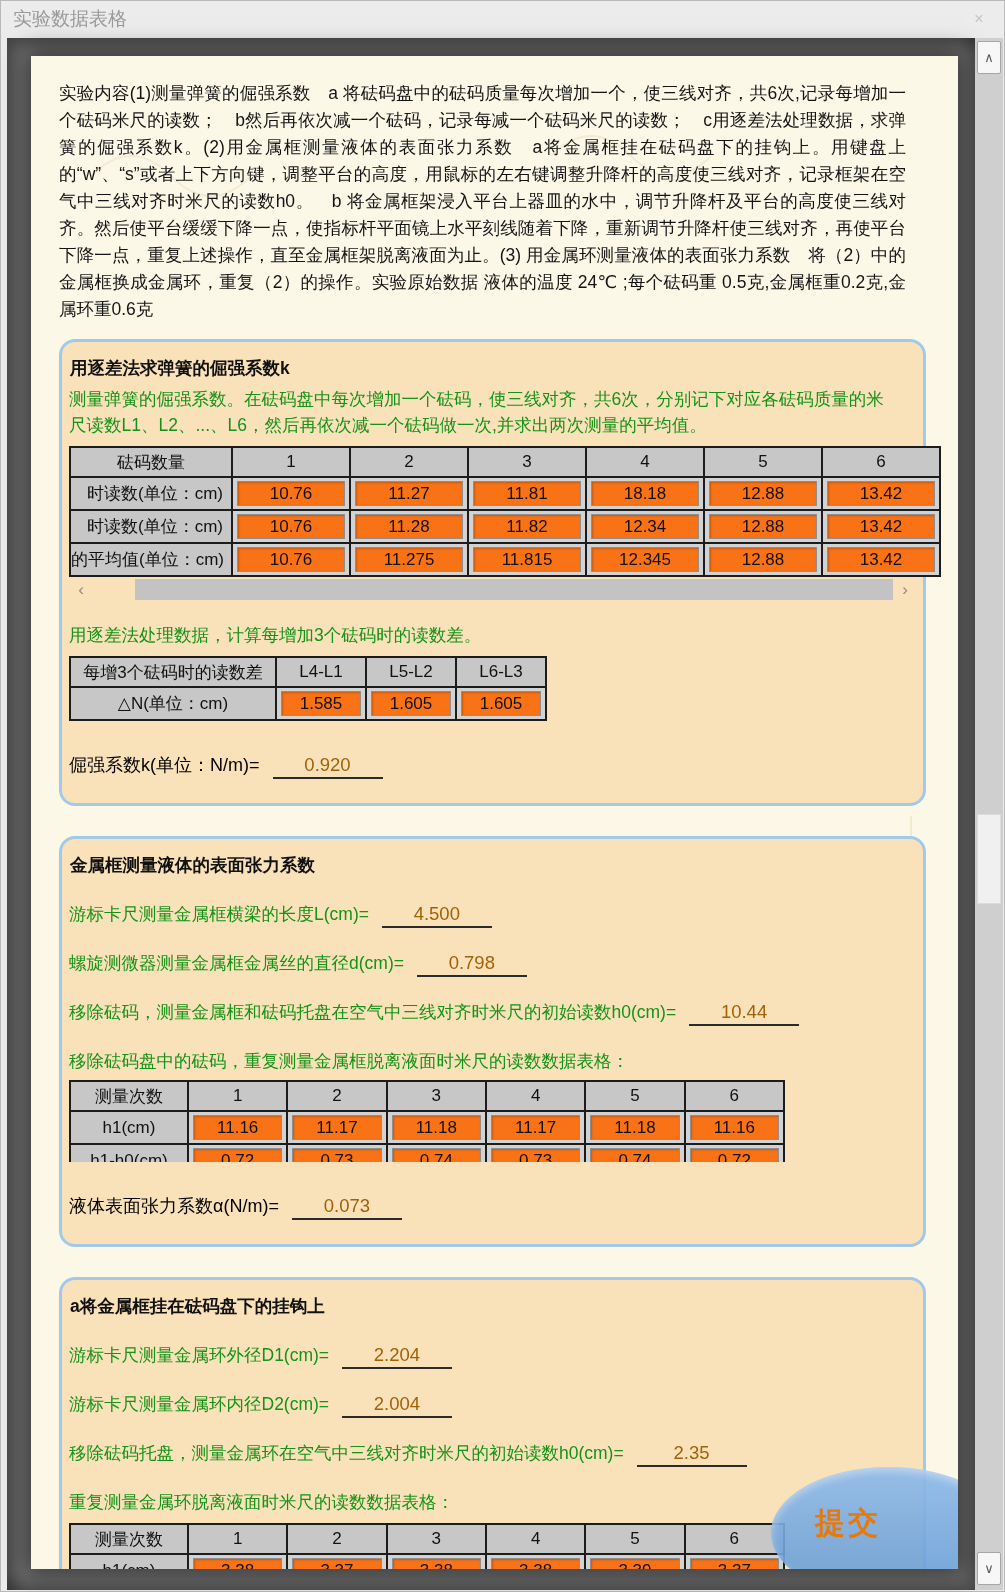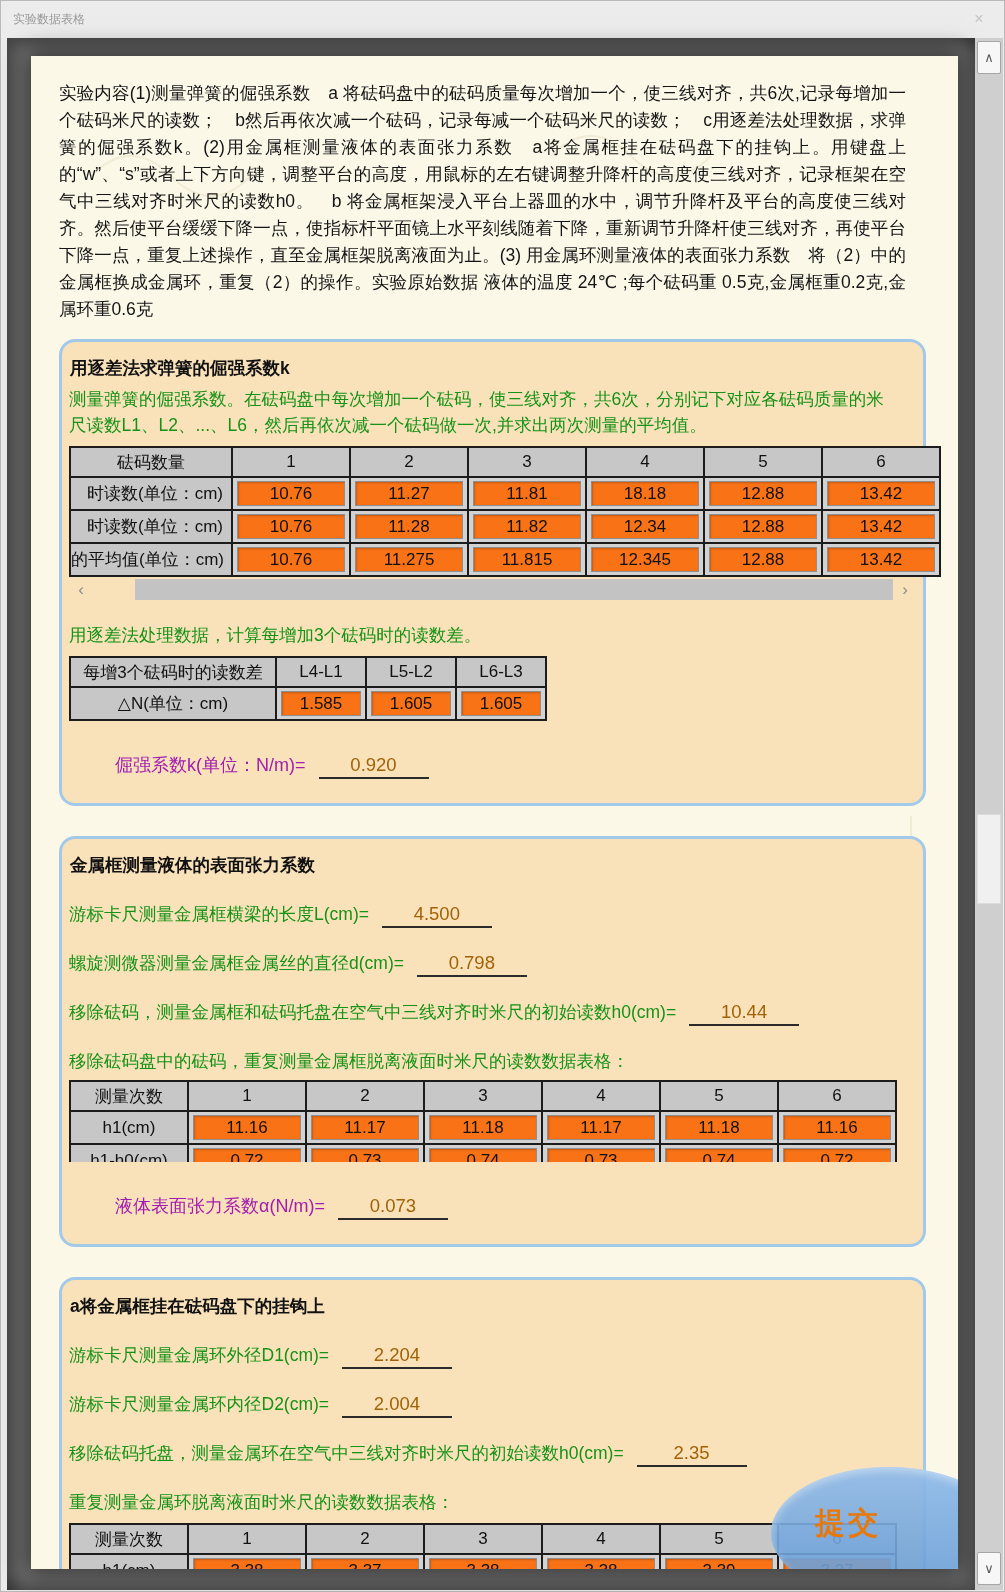--- a/index.html
+++ b/index.html
@@ -3,21 +3,21 @@
 <meta charset="utf-8">
 <style>
   * { box-sizing: border-box; }
   html,body { margin:0; padding:0; background:#ffffff; }
   body { width:1005px; height:1592px; position:relative; font-family:"Liberation Sans","DejaVu Sans",sans-serif; }
 
   .window { position:absolute; inset:0; background:#ececec; border:1px solid #b9b9b9; }
 
   
   .titlebar { height:36px; display:flex; align-items:center; padding:0 14px 0 12px; background:#ececec; }
-  .title { font-size:12px; color:#9a9a9a; }
+  .title { font-size:19px; color:#9a9a9a; }
   .close-btn { margin-left:auto; color:#c4c4c4; font-size:16px; width:22px; text-align:center; cursor:default; }
 
   
   .main { position:absolute; top:37px; left:6px; right:29px; bottom:1px; background:#7b7b7b;
           box-shadow: inset 8px 8px 16px rgba(0,0,0,.42), inset -8px -8px 16px rgba(0,0,0,.35); }
 
   
   .paper { position:absolute; top:18px; left:24px; right:17px; bottom:21px; background:#fbf8e8;
            box-shadow: 0 0 22px 6px rgba(0,0,0,.55); overflow:hidden; }
   .paper-inner { position:relative; padding:24px 0 0 28px; }
@@ -39,38 +39,38 @@
   table.dt td { border:2px solid #1c1c1c; padding:0; font-size:17px; color:#111; text-align:center; vertical-align:middle; background:#d2d2d2; }
   table.dt td.hd { background:#c7c7c7; height:30px; }
   table.dt tr.vals td { height:33px; }
   table.dt td.lbl-clip { background:#c7c7c7; overflow:hidden; white-space:nowrap; text-align:right; padding-right:8px; }
   .cellin { margin:3px 4px; height:25px; line-height:24px; background:#f97316; border:1px solid #8f8f8f;
             box-shadow: inset 1px 1px 2px rgba(0,0,0,.22); text-align:center; font-size:17px; color:#111; }
   .t1 { width:872px; }
   .t1 col.c0 { width:162px; }
   .t2 { width:478px; }
   .t2 col.c0 { width:206px; }
-  .t3 { width:828px; }
+  .t3 { width:716px; }
   .t3 col.c0 { width:118px; }
   .tclip { height:82px; overflow:hidden; margin-top:6px; }
   .tclip table.dt { margin-top:0; }
 
   
   .hscroll { width:848px; height:21px; margin-top:2px; display:flex; align-items:stretch; }
   .h-arrow { width:24px; color:#8b8b8b; font-size:17px; line-height:21px; text-align:center; }
   .h-track { flex:1; position:relative; }
   .h-thumb { position:absolute; left:42px; right:0; top:0; bottom:0; background:#c3c3c3; }
 
   
   .field { margin-top:23px; font-size:17.5px; }
   .field .lab { color:#169216; }
   .value { display:inline-block; min-width:110px; padding:0 6px 1px; margin-left:8px; text-align:center;
            color:#a16207; font-size:18.5px; border-bottom:2px solid #2b2b2b; }
   .result { margin-top:32px; margin-bottom:10px; font-size:18px; }
-  .result .lab { color:#a21caf;margin-left:46px; }
+  .result .lab { color:#000000; }
 
   
   .submit { position:absolute; right:-48px; bottom:-30px; width:235px; height:132px; border-radius:50%;
             background:linear-gradient(180deg, rgba(142,186,234,.92), rgba(96,152,211,.88));
             box-shadow: inset 0 4px 8px rgba(255,255,255,.4); }
   .submit .submit-label { position:absolute; left:44px; top:36px; color:#e8780a; font-size:30px; font-weight:bold; letter-spacing:3px; }
 
   
   .vscroll { position:absolute; top:37px; right:1px; bottom:1px; width:28px; background:#cfcfcf; }
   .v-btn { position:absolute; left:2px; right:2px; height:33px; background:#f7f7f7; border:1px solid #a6a6a6;

